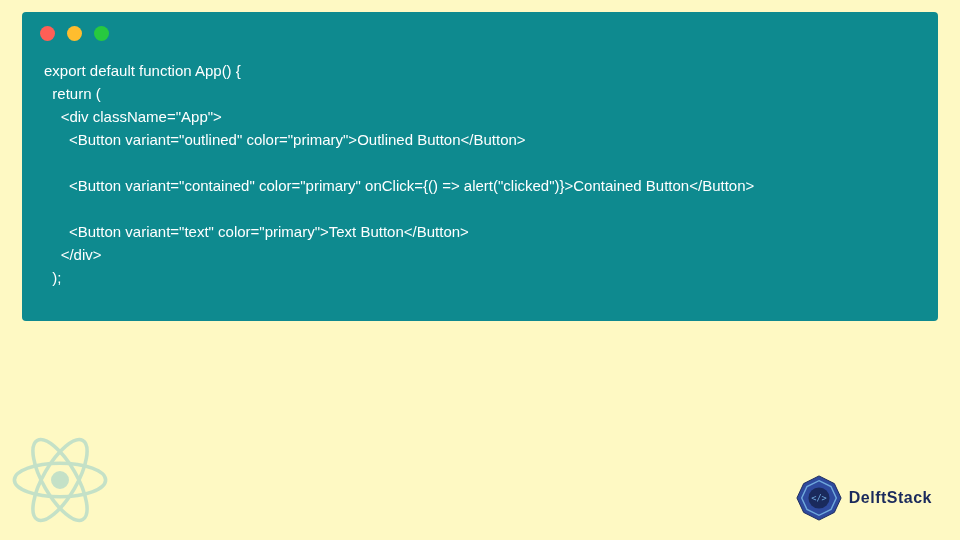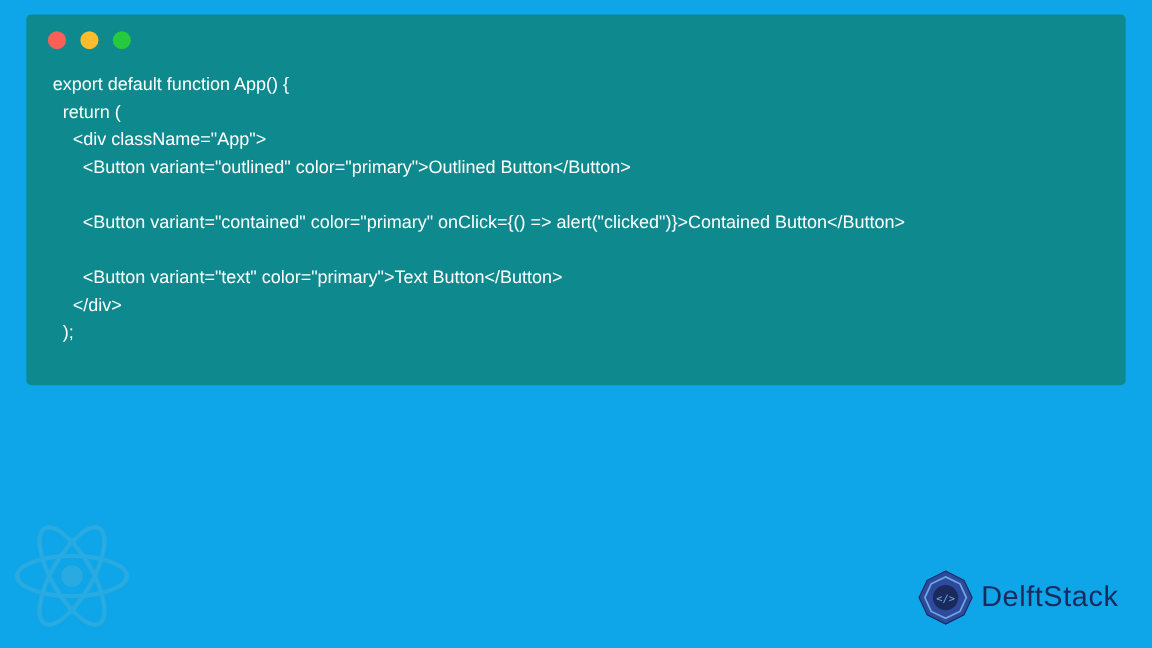--- a/index.html
+++ b/index.html
@@ -8,21 +8,21 @@
     height: 540px;
     background: #87CEEB;
     background: linear-gradient(to bottom, #7EC8E3, #7EC8E3);
     font-family: Arial, Helvetica, sans-serif;
     position: relative;
     overflow: hidden;
   }
   .page-bg {
     width: 100%;
     height: 100%;
-    background: #0ea5e9;
+    background: #fef9c3;
     position: relative;
   }
   .code-window {
     position: absolute;
     top: 12px;
     left: 22px;
     right: 22px;
     background: #008B8B;
     background: #0E8A8F;
     border-radius: 4px;
@@ -52,22 +52,22 @@
   }
   .logo-area {
     position: absolute;
     right: 28px;
     bottom: 18px;
     display: flex;
     align-items: center;
     gap: 6px;
   }
   .logo-text {
-    font-size: 24px;
-    font-weight: 400;
+    font-size: 16px;
+    font-weight: 700;
     color: #1A2A5C;
     letter-spacing: 0.5px;
   }
   .logo-icon {
     width: 48px;
     height: 48px;
   }
   .watermark {
     position: absolute;
     left: 0;

